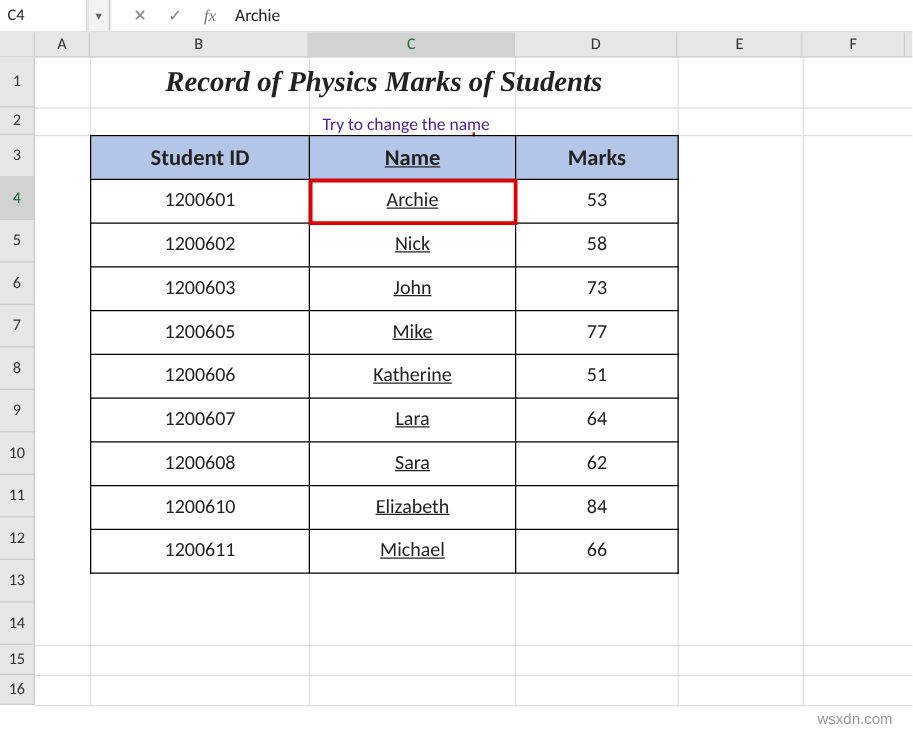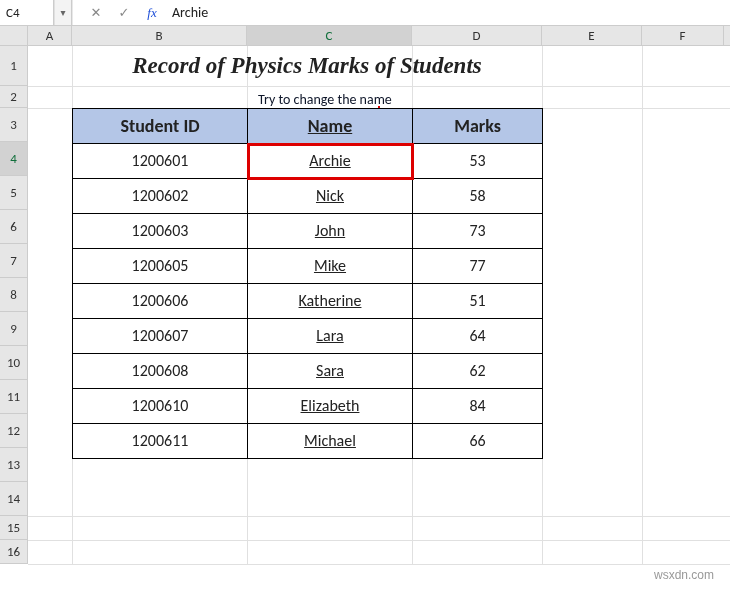--- a/index.html
+++ b/index.html
@@ -15,21 +15,21 @@
     }
     
     .formula-bar {
       display: flex;
       align-items: stretch;
       height: 26px;
       border-bottom: 1px solid #ccc;
       background: #fff;
     }
     .name-box {
-      width: 54px;
+      width: 70px;
       display: flex;
       align-items: center;
       padding: 0 6px;
       border-right: 1px solid #ccc;
       background: #fff;
       font-size: 13px;
     }
     .name-box-text { flex:1; }
     .name-dd {
       width: 18px;
@@ -44,21 +44,21 @@
     .fx-area {
       display:flex; align-items:center;
     }
     .fx-btn {
       width: 28px;
       height:100%;
       display:flex; align-items:center; justify-content:center;
       color: #888;
       font-size: 13px;
     }
-    .fx-btn.enabled { color: #1d4ed8; font-style: italic; font-family: 'Times New Roman', serif;}
+    .fx-btn.enabled { color: #737373; font-style: italic; font-family: 'Times New Roman', serif;}
     .fx-divider { width:10px; border-left:1px solid #e8e8e8; height:100%;}
     .formula-input {
       flex:1; display:flex; align-items:center; padding-left:6px; font-size:14px;
     }
 
     
     .col-headers {
       display:flex;
       height: 20px;
       background: #e6e6e6;
@@ -94,21 +94,21 @@
     .cells { position:relative; flex:1;}
 
     .title-merged {
       position:absolute; left:44px; top:0; width:470px; height:40px;
       display:flex; align-items:center; justify-content:center;
       font-family: 'Times New Roman', serif;
       font-weight:bold; font-style:italic; font-size:23px;
     }
     .annotation {
       position:absolute; left:230px; top:45px;
-      color:#0f172a; font-size:14px;
+      color:#4c1d95; font-size:14px;
       font-family:Calibri, Arial;
     }
     .arrow {
       position:absolute; left:350px; top:60px; width:2px; height:30px; background:#d00;
     }
     .arrow::after {
       content:''; position:absolute; bottom:-1px; left:-4px;
       border-left:5px solid transparent;
       border-right:5px solid transparent;
       border-top:8px solid #d00;

